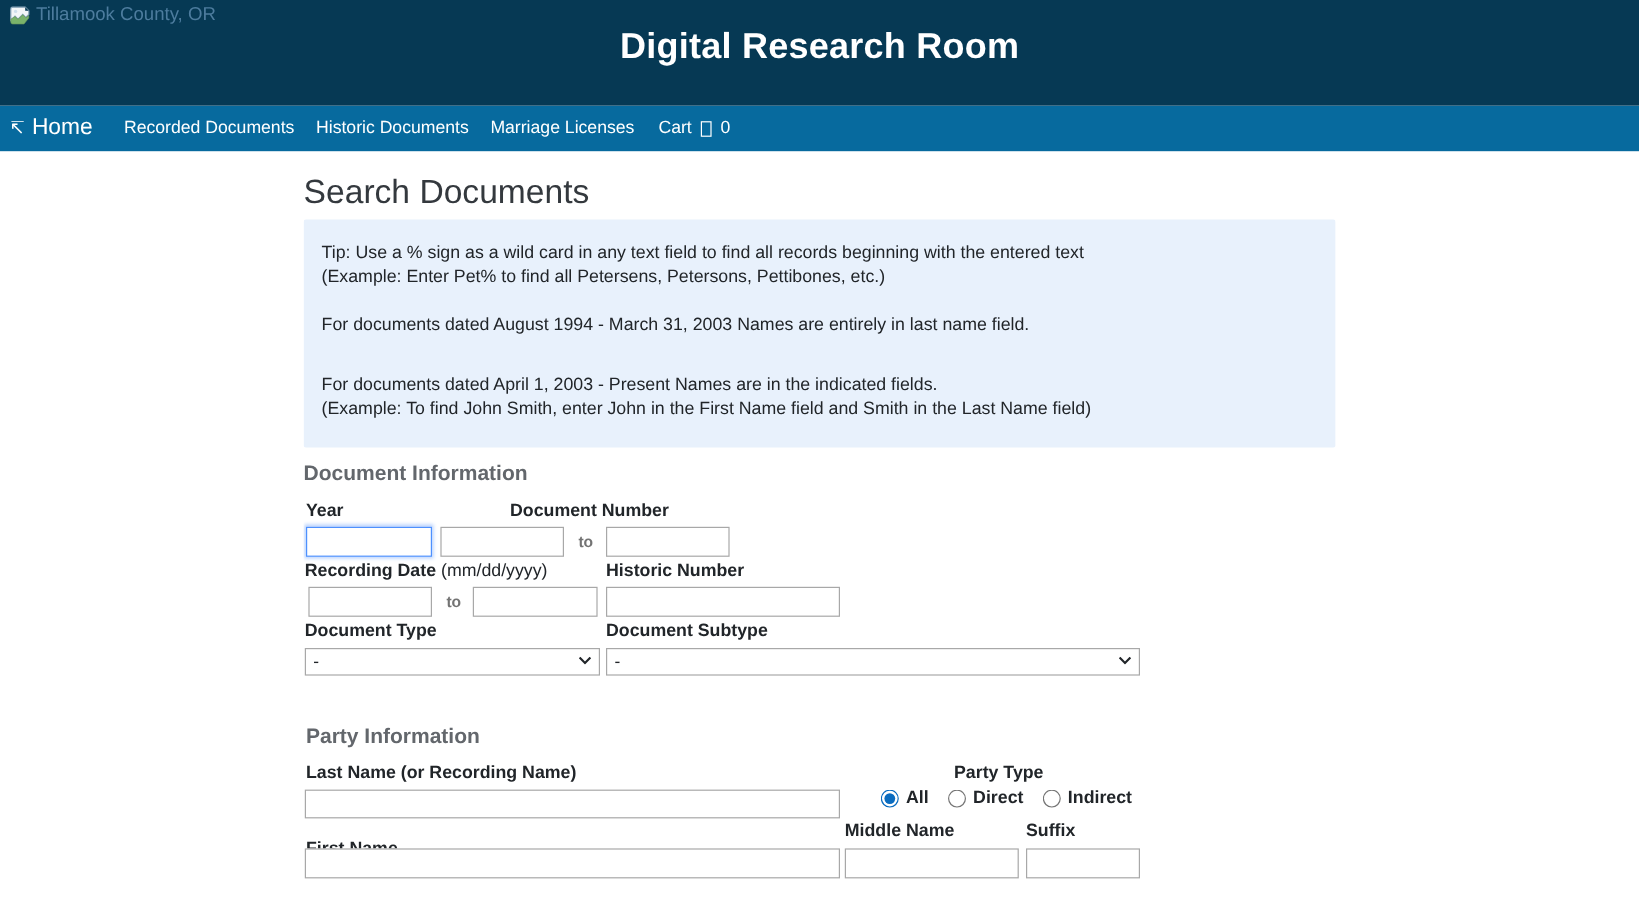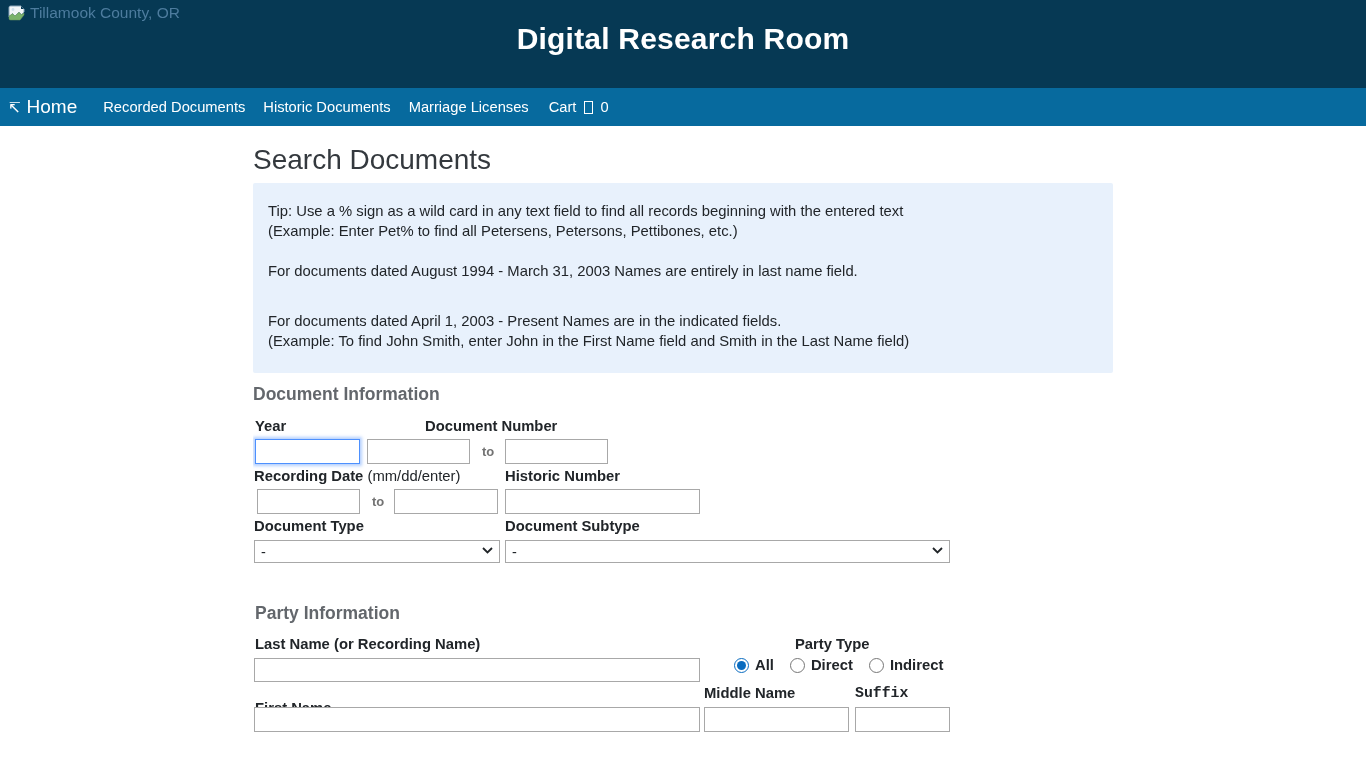--- a/index.html
+++ b/index.html
@@ -210,21 +210,21 @@
   <h3 class="section-heading" style="left:0; top:258px;">Document Information</h3>
 
   <span class="field-label" style="left:2px; top:292px;">Year</span>
   <span class="field-label" style="left:172px; top:292px;">Document Number</span>
 
   <input type="text" class="focused" style="left: 2px; top: 313px; width: 105px;">
   <input type="text" style="left: 114px; top: 313px; width: 103px;">
   <span class="to-label" style="left:229px; top:318px;">to</span>
   <input type="text" style="left: 252px; top: 313px; width: 103px;">
 
-  <span class="field-label" style="left:1px; top:342px;"><span>Recording Date</span> <span class="normal">(mm/dd/enter)</span></span>
+  <span class="field-label" style="left:1px; top:342px;"><span>Recording Date</span> <span class="normal">(mm/dd/yyyy)</span></span>
   <span class="field-label" style="left:252px; top:342px;">Historic Number</span>
 
   <input type="text" style="left: 4px; top: 363px; width: 103px;">
   <span class="to-label" style="left:119px; top:368px;">to</span>
   <input type="text" style="left: 141px; top: 363px; width: 104px;">
   <input type="text" style="left: 252px; top: 363px; width: 195px;">
 
   <span class="field-label" style="left:1px; top:392px;">Document Type</span>
   <span class="field-label" style="left:252px; top:392px;">Document Subtype</span>
 
@@ -262,21 +262,21 @@
       <span>Direct</span>
     </label>
     <label class="radio-opt">
       <input type="radio" name="partyType" value="Indirect" style="">
       <span>Indirect</span>
     </label>
   </div>
 
   <span class="field-label" style="left:2px; top:574px;">First Name</span>
   <span class="field-label" style="left:451px; top:559px;">Middle Name</span>
-  <span class="field-label" style="left:602px; top:559px;font-family:Liberation Mono, monospace;">Suffix</span>
+  <span class="field-label" style="left:602px; top:559px;">Suffix</span>
 
   <input type="text" style="left: 1px; top: 581px; width: 446px;">
   <input type="text" style="left: 451px; top: 581px; width: 145px;">
   <input type="text" style="left: 602px; top: 581px; width: 95px;">
 
   <h3 class="section-heading" style="left:2px; top:643px;">Map Information</h3>
 
 </main>
 
 </body></html>

